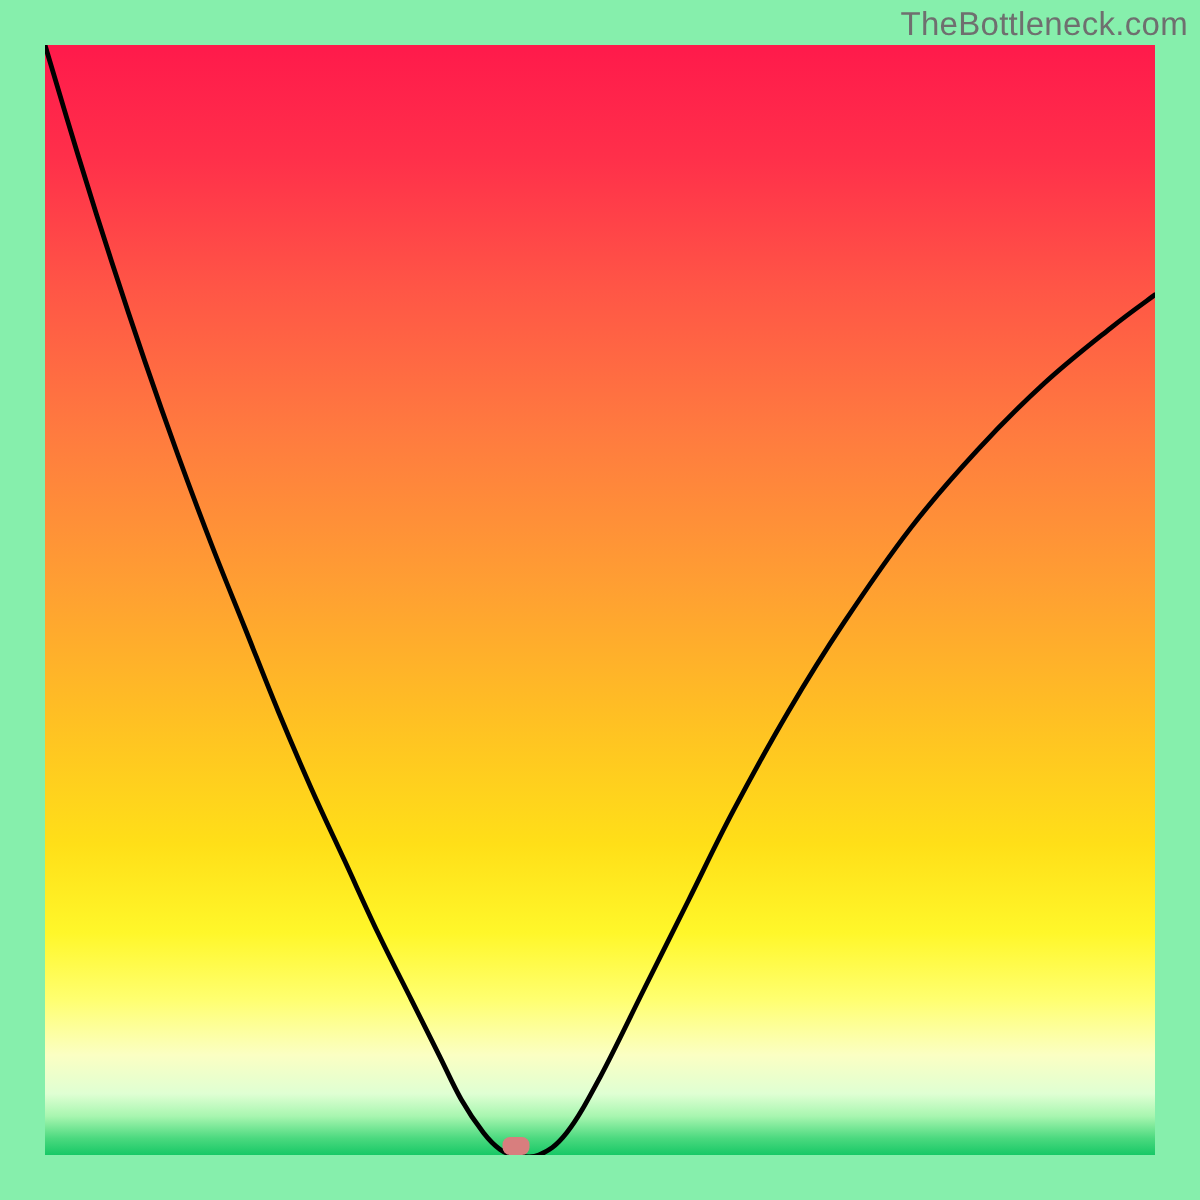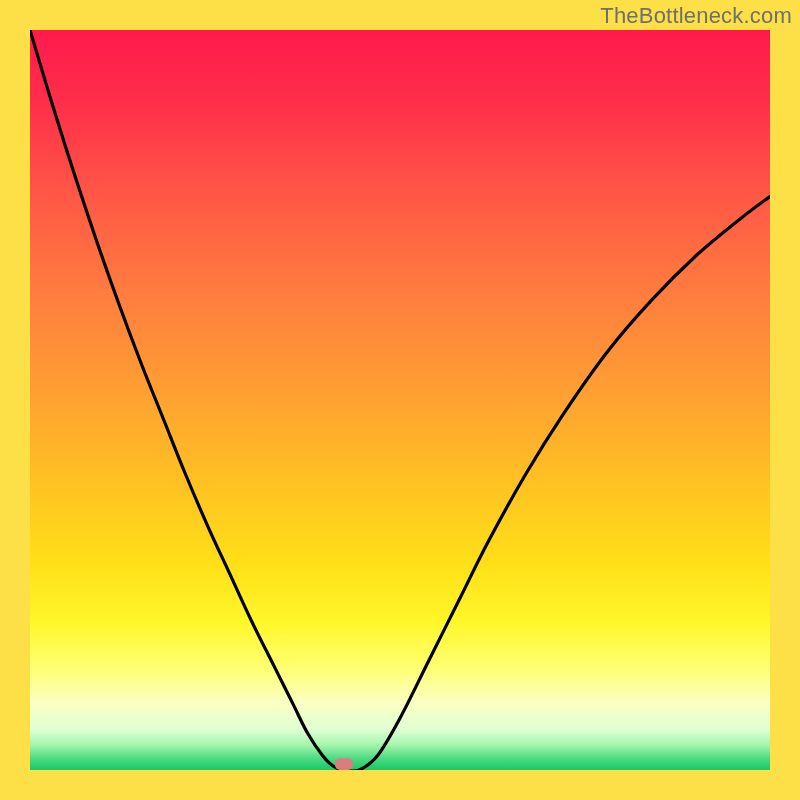--- a/index.html
+++ b/index.html
@@ -10,21 +10,21 @@
     background: #000;
     font-family: Arial, Helvetica, sans-serif;
     overflow: hidden;
   }
   .frame {
     position: absolute;
     top: 0;
     left: 0;
     width: 800px;
     height: 800px;
-    background: #fde047;
+    background: #86efac;
   }
   .watermark {
     position: absolute;
     top: 3px;
     right: 8px;
     color: #6f6f6f;
     font-size: 22px;
     font-weight: 500;
     letter-spacing: 0.2px;
     z-index: 50;

